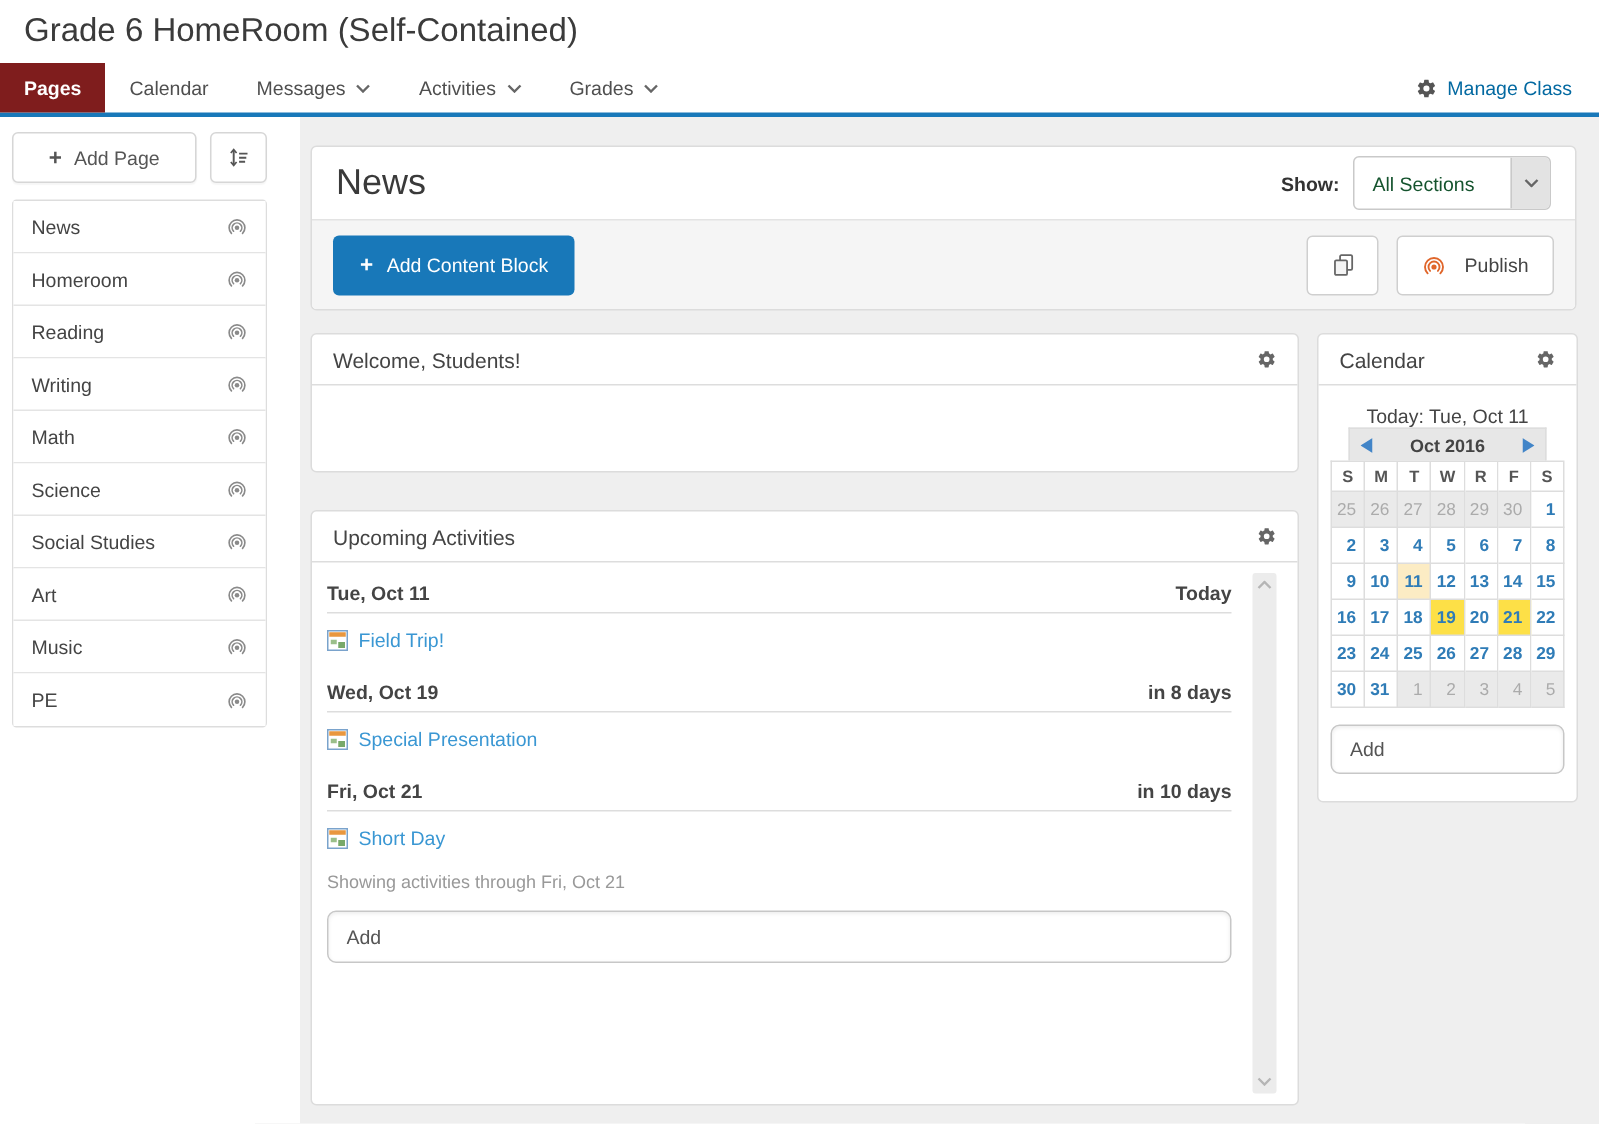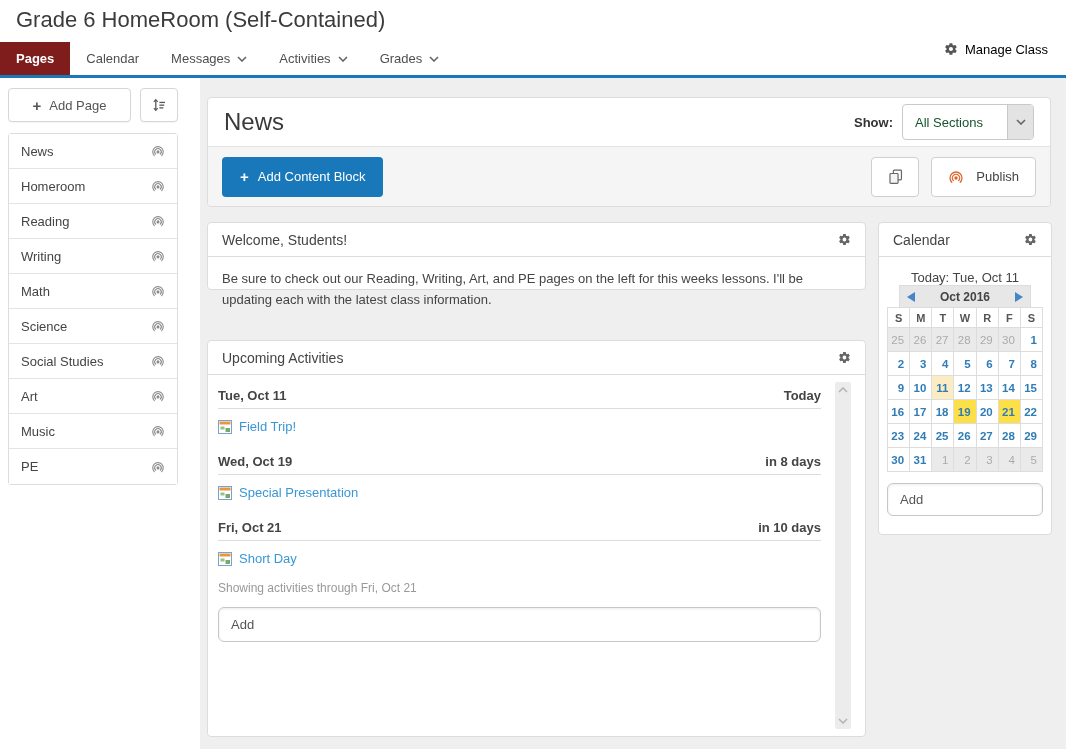--- a/index.html
+++ b/index.html
@@ -11,21 +11,21 @@
   
   .app-header { position:absolute; top:0; left:0; width:100%; height:42px; background:#fff; }
   .app-title { position:absolute; left:16px; top:7px; font-size:22px; font-weight:400; color:#3b3b3b; }
 
   
   .tab-bar { position:absolute; top:42px; left:0; width:100%; height:36px;
     border-bottom:3px solid #1878b9; background:#fff; display:flex; align-items:stretch; }
   .tab { display:flex; align-items:center; gap:7px; padding:0 16px; font-size:13px; color:#4f4f4f; cursor:pointer; }
   .tab.active { background:#7f1d1d; color:#fff;font-weight:bold; }
   .chev { width:10px; height:6px; color:#666; }
-  .manage-class { margin-left:auto; display:flex; align-items:flex-start; gap:7px; padding:0 18px; font-size:13px; color:#000000; cursor:pointer; }
+  .manage-class { margin-left:auto; display:flex; align-items:center; gap:7px; padding:0 18px; font-size:13px; color:#0369a1; cursor:pointer; }
   .icon-gear { width:14px; height:14px; color:#555; }
 
   
   .main-bg { position:absolute; left:200px; top:78px; right:0; bottom:0; background:#efefef; }
 
   
   .sidebar { position:absolute; left:8px; top:88px; width:170px; }
   .sidebar-toolbar { display:flex; gap:9px; margin-bottom:11px; }
   .btn-light { background:#fff; border:1px solid #d6d6d6; border-radius:4px; height:34px;
     display:flex; align-items:center; justify-content:center; gap:8px; color:#555; font-size:13px;
@@ -65,21 +65,21 @@
   .copy-btn { width:48px; justify-content:center; padding:0; }
   .icon-copy { width:17px; height:17px; color:#666; }
   .icon-publish { width:16px; height:16px; color:#e0662b; }
 
   
   .card-header { height:34px; border-bottom:1px solid #ddd; display:flex; align-items:center;
     justify-content:space-between; padding:0 14px; font-size:14px; color:#444; }
   .card-header .icon-gear { width:13px; height:13px; color:#666; cursor:pointer; }
 
   
-  .welcome-card { left:207px; top:222px; width:659px; height:68px; }
+  .welcome-card { left:207px; top:222px; width:659px; height:93px; }
   .welcome-body { padding:11px 14px; font-size:13px; color:#444; line-height:1.65; }
 
   
   .activities-card { left:207px; top:340px; width:659px; height:397px; }
   .activities-body { position:relative; height:361px; padding:2px 44px 0 10px; }
   .date-row { display:flex; justify-content:space-between; font-size:13px; font-weight:bold;
     color:#444; padding:11px 0 5px; border-bottom:1px solid #ddd; }
   .event-row { display:flex; align-items:center; gap:7px; padding:10px 0 9px; cursor:pointer; }
   .icon-event { width:14px; height:14px; }
   .event-link { color:#3a97d3; font-size:13px; }
@@ -310,21 +310,20 @@
   </div>
 </div>
 
 <div class="card welcome-card">
   <div class="card-header">
     <span>Welcome, Students!</span>
     <svg class="icon-gear">
         <use href="#i-gear"></use>
       </svg>
   </div>
-  <div class="welcome-body">Be sure to check out our Reading, Writing, Art, and PE pages on the left for this weeks lessons.  I'll be updating each with the latest class information.</div>
 </div>
 
 <div class="card activities-card">
   <div class="card-header">
     <span>Upcoming Activities</span>
     <svg class="icon-gear">
         <use href="#i-gear"></use>
       </svg>
   </div>
   <div class="activities-body">

